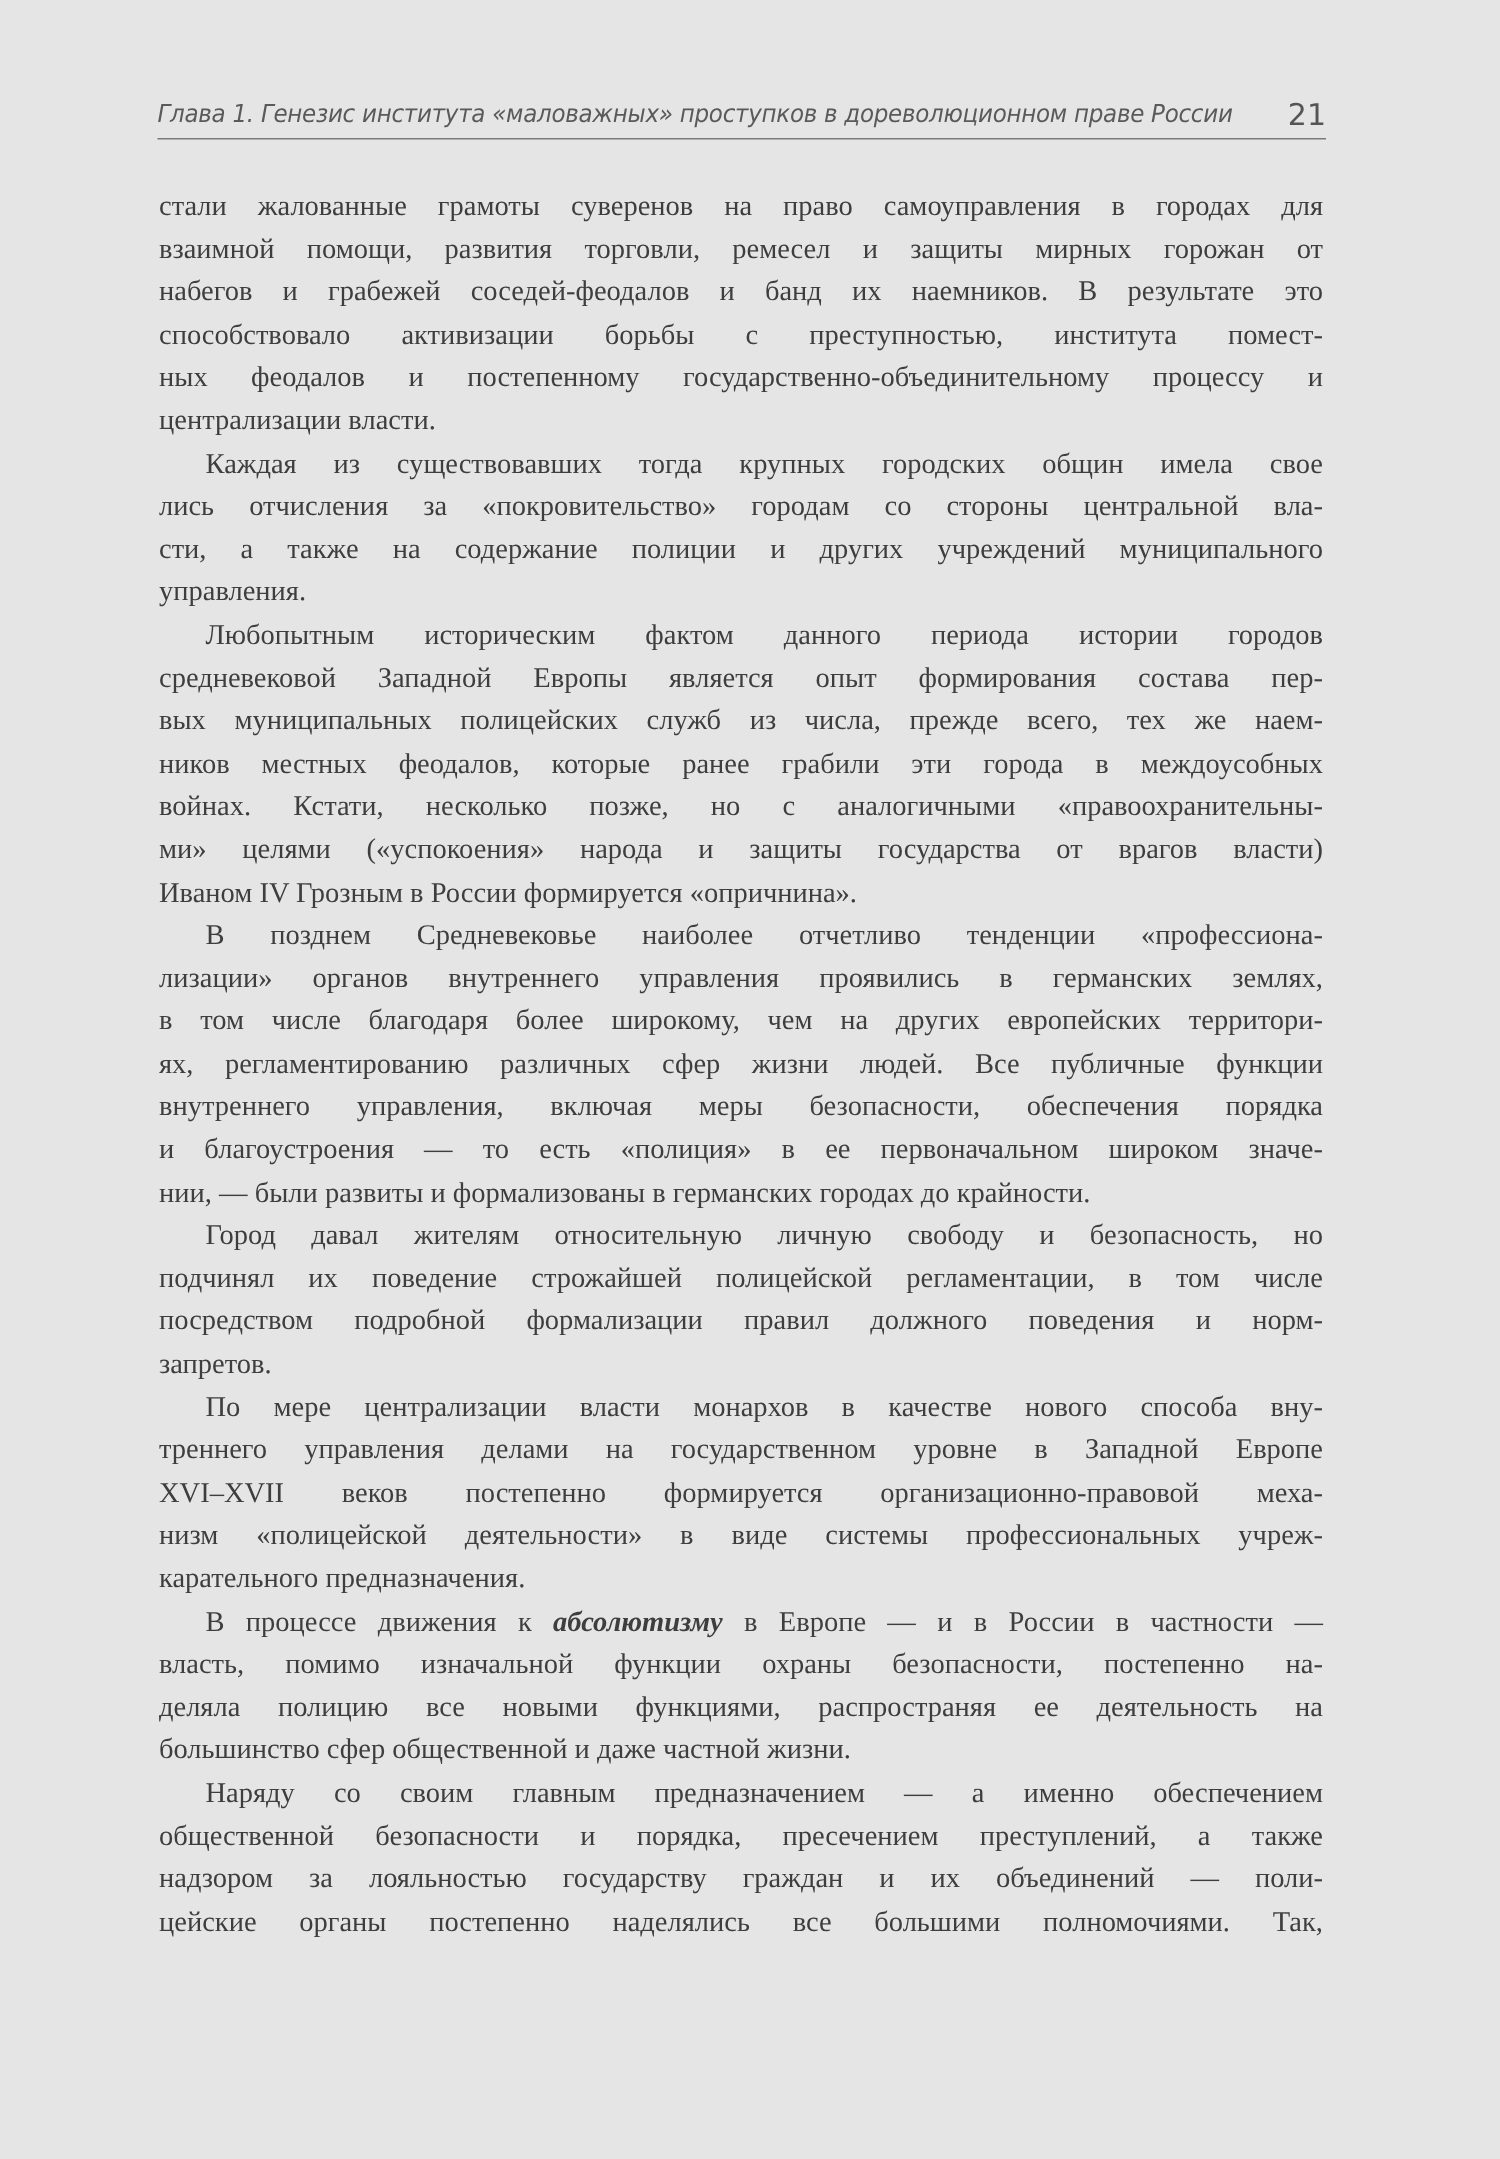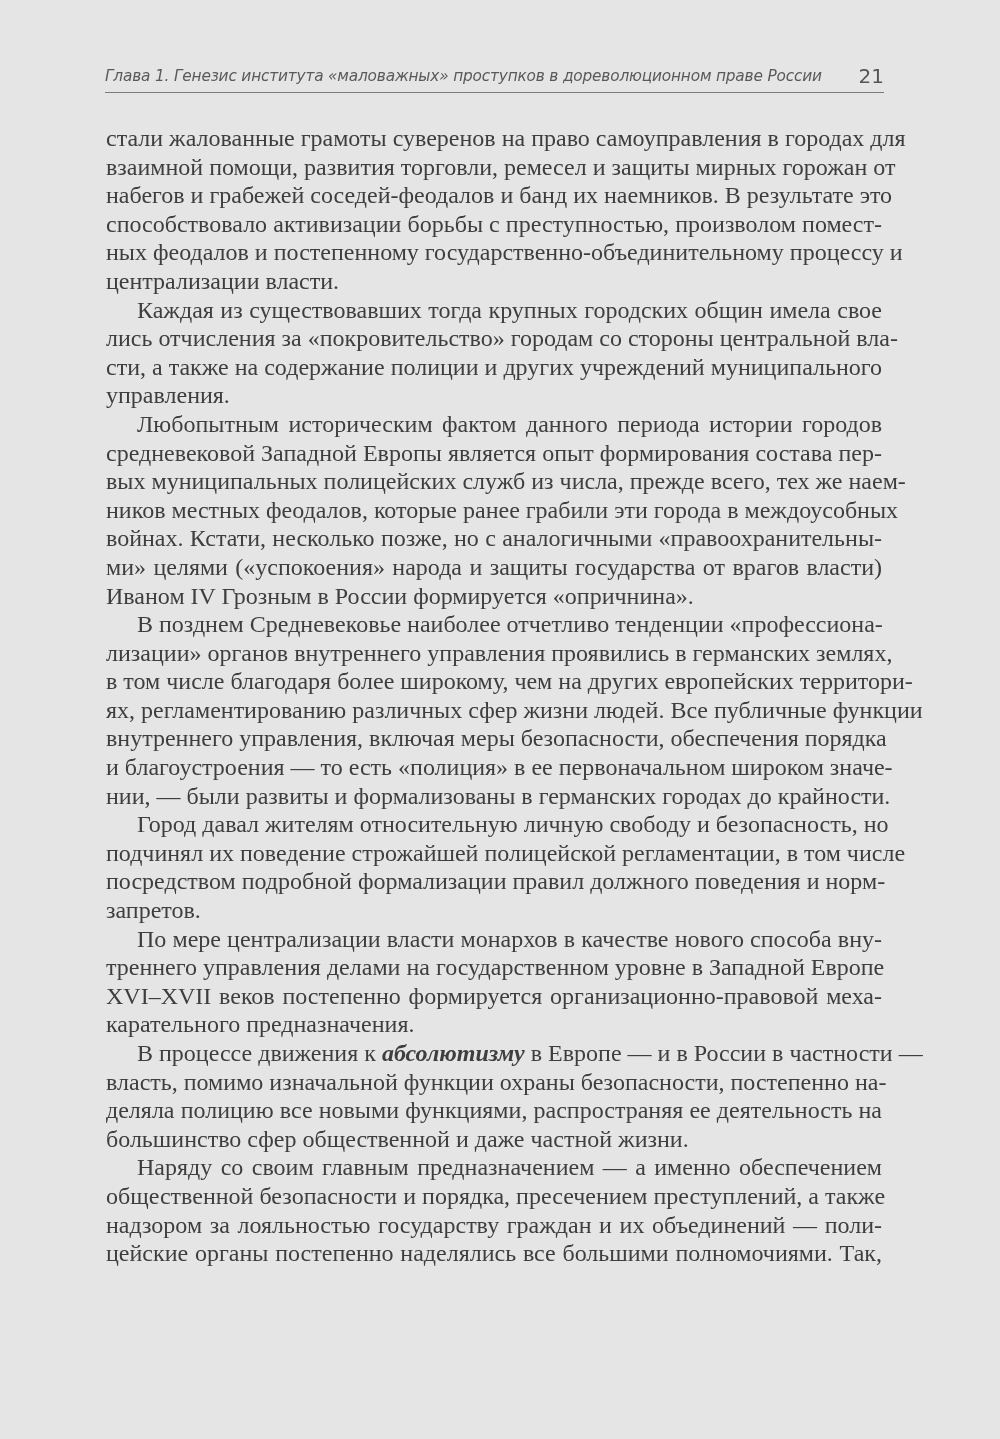--- a/index.html
+++ b/index.html
@@ -27,21 +27,21 @@
     white-space: nowrap;
   }
   .running-head .pageno {
     position: absolute; right: 0; top: 2px;
     font-size: 20px; font-style: normal; color: #555;
   }
   .body-text {
     position: absolute; left: 106px; top: 124px; width: 776px;
     font-family: "Liberation Serif", serif;
     color: #3e3e3e;
-    font-size: 24px;
+    font-size: 19px;
     line-height: 28.6px;
   }
   .para { margin: 0; }
   .line {
     display: block; white-space: nowrap;
     text-align: justify; text-align-last: justify;
     height: 28.6px;
   }
   .line.last { text-align-last: left; }
   .line.indent { padding-left: 31px; }
@@ -54,21 +54,21 @@
   <div class="running-head">
     <span class="title">Глава 1. Генезис института «маловажных» проступков в дореволюционном праве России</span>
     <span class="pageno">21</span>
   </div>
 
   <div class="body-text" id="body-text">
       <div class="para">
         <span class="line">стали жалованные грамоты суверенов на право самоуправления в городах для</span>
         <span class="line">взаимной помощи, развития торговли, ремесел и защиты мирных горожан от</span>
         <span class="line">набегов и грабежей соседей-феодалов и банд их наемников. В результате это</span>
-        <span class="line">способствовало активизации борьбы с преступностью, произволом помест-</span>
+        <span class="line">способствовало активизации борьбы с преступностью, института помест-</span>
         <span class="line">ных феодалов и постепенному государственно-объединительному процессу и</span>
         <span class="line last">централизации власти.</span>
       </div>
       <div class="para">
         <span class="line indent">Каждая из существовавших тогда крупных городских общин имела свое</span>
         <span class="line">лись отчисления за «покровительство» городам со стороны центральной вла-</span>
         <span class="line">сти, а также на содержание полиции и других учреждений муниципального</span>
         <span class="line last">управления.</span>
       </div>
       <div class="para">
@@ -92,20 +92,21 @@
       <div class="para">
         <span class="line indent">Город давал жителям относительную личную свободу и безопасность, но</span>
         <span class="line">подчинял их поведение строжайшей полицейской регламентации, в том числе</span>
         <span class="line">посредством подробной формализации правил должного поведения и норм-</span>
         <span class="line last">запретов.</span>
       </div>
       <div class="para">
         <span class="line indent">По мере централизации власти монархов в качестве нового способа вну-</span>
         <span class="line">треннего управления делами на государственном уровне в Западной Европе</span>
         <span class="line">XVI–XVII веков постепенно формируется организационно-правовой меха-</span>
+        <span class="line">низм «полицейской деятельности» в виде системы профессиональных учреж-</span>
         <span class="line last">карательного предназначения.</span>
       </div>
       <div class="para">
         <span class="line indent">В процессе движения к <em>абсолютизму</em> в Европе — и в России в частности —</span>
         <span class="line">власть, помимо изначальной функции охраны безопасности, постепенно на-</span>
         <span class="line">деляла полицию все новыми функциями, распространяя ее деятельность на</span>
         <span class="line last">большинство сфер общественной и даже частной жизни.</span>
       </div>
       <div class="para">
         <span class="line indent">Наряду со своим главным предназначением — а именно обеспечением</span>

